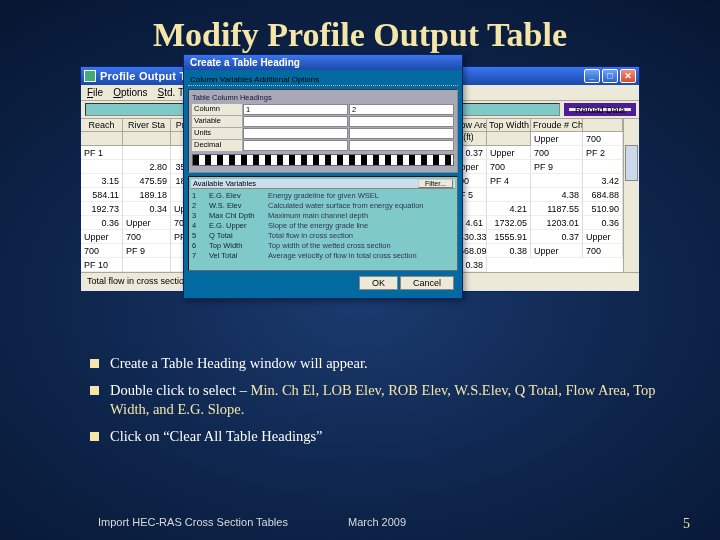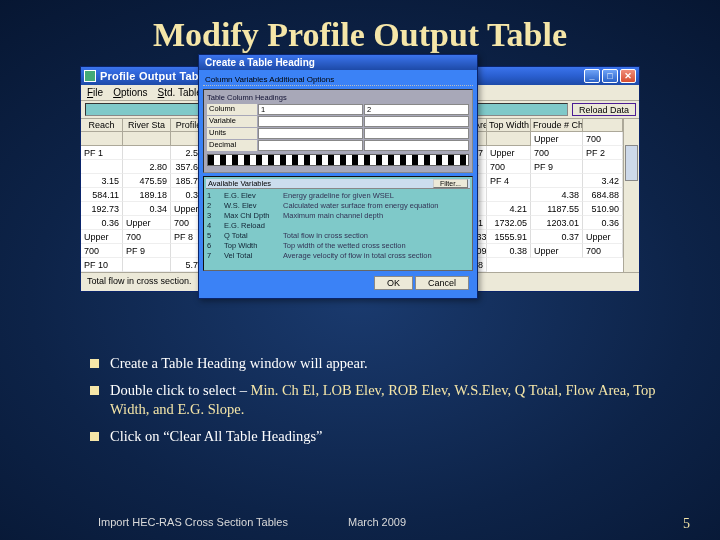--- a/index.html
+++ b/index.html
@@ -82,21 +82,21 @@
     border-bottom: 1px solid #aca899;
   }
   .teal-strip {
     flex: 1;
     background: #7fc9c9;
     margin: 2px 4px;
     border: 1px inset #888;
   }
   .reload-btn {
     background: #ece9d8;
-    border: 1px solid #4c1d95;
+    border: 5px solid #4c1d95;
     padding: 0 6px;
     font-size: 9px;
     margin: 2px 3px 2px 0;
     display: flex; align-items: center;
   }
   .grid {
     display: grid;
     font-size: 9px;
     background: #fff;
   }
@@ -148,23 +148,23 @@
   }
   .status-row {
     border-top: 1px solid #aca899;
     background: #ece9d8;
     padding: 3px 6px 5px;
     font-size: 9px;
   }
   
   .win-dlg {
     position: absolute;
-    left: 118px; top: -12px;
+    left: 103px; top: -12px;
     width: 280px;
-    background: #3b82f6;
+    background: #0369a1;
     border: 1px solid #0a246a;
     font-family: Tahoma, Arial, sans-serif;
     color: #000;
     box-shadow: 2px 2px 6px rgba(0,0,0,0.4);
   }
   .dlg-title {
     background: linear-gradient(to bottom,#3b74ec,#1d4aa8);
     color: #fff;
     font-weight: bold;
     font-size: 10px;
@@ -420,21 +420,22 @@
               <span style="width:56px;overflow:hidden">W.S. Elev</span>
               <span style="flex:1;overflow:hidden;color:#335">Calculated water surface from energy equation</span>
             </div>
             <div class="dlg-li">
               <span class="n">3</span>
               <span style="width:56px;overflow:hidden">Max Chl Dpth</span>
               <span style="flex:1;overflow:hidden;color:#335">Maximum main channel depth</span>
             </div>
             <div class="dlg-li">
               <span class="n">4</span>
-              <span style="width:56px;overflow:hidden">E.G. Reload</span>
+              <span style="width:56px;overflow:hidden">E.G. Upper</span>
+              <span style="flex:1;overflow:hidden;color:#335">Slope of the energy grade line</span>
             </div>
             <div class="dlg-li">
               <span class="n">5</span>
               <span style="width:56px;overflow:hidden">Q Total</span>
               <span style="flex:1;overflow:hidden;color:#335">Total flow in cross section</span>
             </div>
             <div class="dlg-li">
               <span class="n">6</span>
               <span style="width:56px;overflow:hidden">Top Width</span>
               <span style="flex:1;overflow:hidden;color:#335">Top width of the wetted cross section</span>

